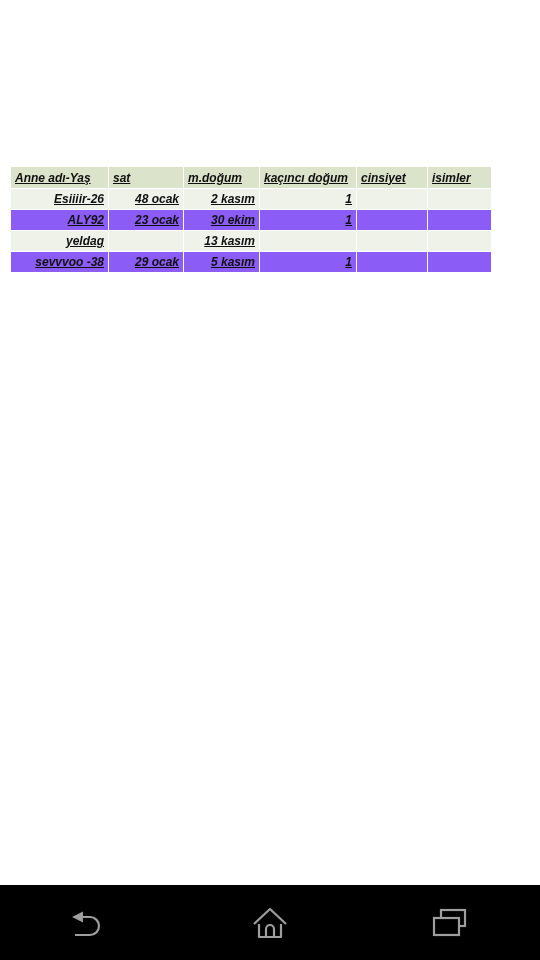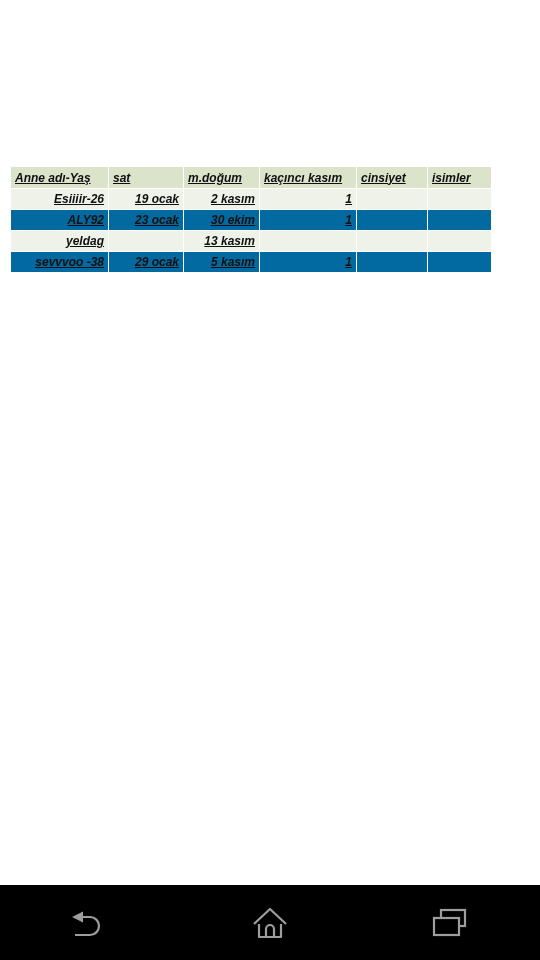--- a/index.html
+++ b/index.html
@@ -73,21 +73,21 @@
   #data-table thead th .hdr-txt {
     text-decoration: underline;
     display: inline-block;
   }
 
   #data-table tbody td {
     text-align: right;
     vertical-align: middle;
   }
   #data-table tbody tr.odd td { background: #eef2e8; }
-  #data-table tbody tr.even td { background: #0369a1; }
+  #data-table tbody tr.even td { background: #8b5cf6; }
 
   #data-table tbody td .cell-txt {
     text-decoration: underline;
     display: inline-block;
   }
   #data-table tbody td.empty .cell-txt {
     text-decoration: none;
   }
 
   
@@ -125,29 +125,29 @@
         <col class="c2">
       <col class="c3">
         <col class="c4">
         <col class="c5">
     </colgroup>
     <thead>
       <tr>
         <th><span class="hdr-txt">Anne adı-Yaş </span></th>
         <th><span class="hdr-txt">sat</span></th>
         <th><span class="hdr-txt">m.doğum</span></th>
-        <th><span class="hdr-txt">kaçıncı kasım </span></th>
+        <th><span class="hdr-txt">kaçıncı doğum </span></th>
         <th><span class="hdr-txt">cinsiyet</span></th>
         <th><span class="hdr-txt">isimler</span></th>
       </tr>
     </thead>
     <tbody>
       <tr class="odd">
         <td><span class="cell-txt">Esiiiir-26 </span></td>
-        <td><span class="cell-txt">19 ocak </span></td>
+        <td><span class="cell-txt">48 ocak </span></td>
         <td><span class="cell-txt">2 kasım </span></td>
         <td><span class="cell-txt">1</span></td>
         <td class="empty"><span class="cell-txt"></span></td>
         <td class="empty"><span class="cell-txt"></span></td>
       </tr>
       <tr class="even">
         <td><span class="cell-txt">ALY92</span></td>
         <td><span class="cell-txt">23 ocak </span></td>
         <td><span class="cell-txt">30 ekim </span></td>
         <td><span class="cell-txt">1</span></td>

